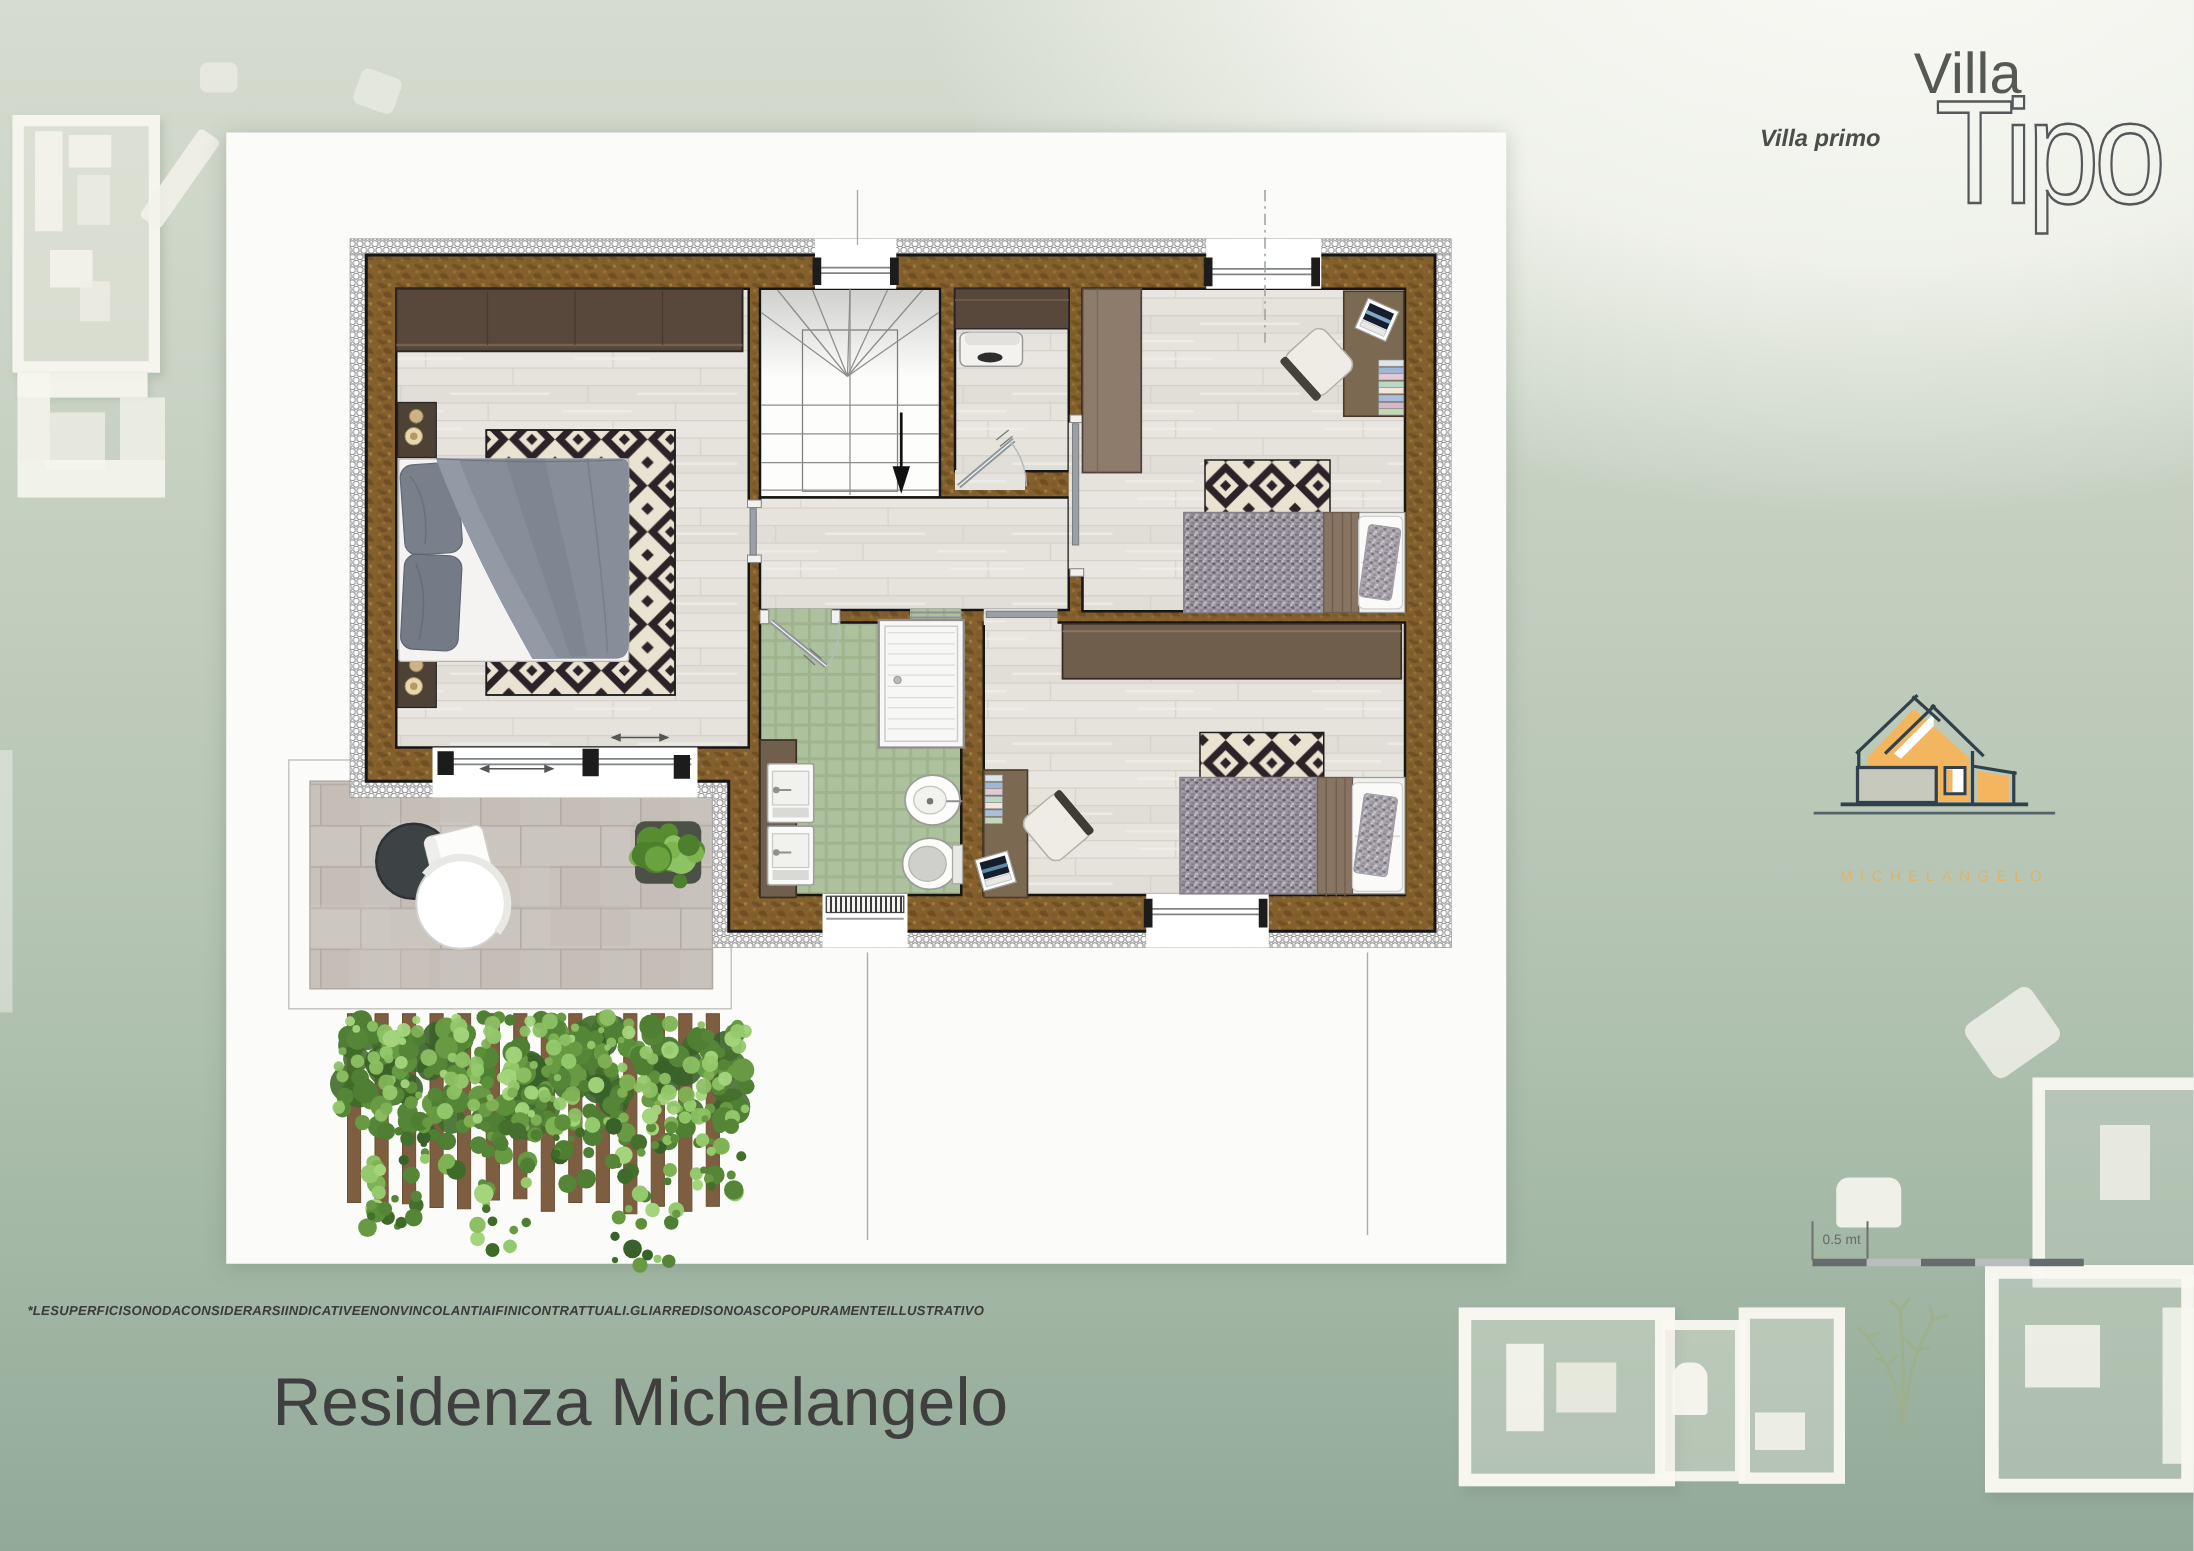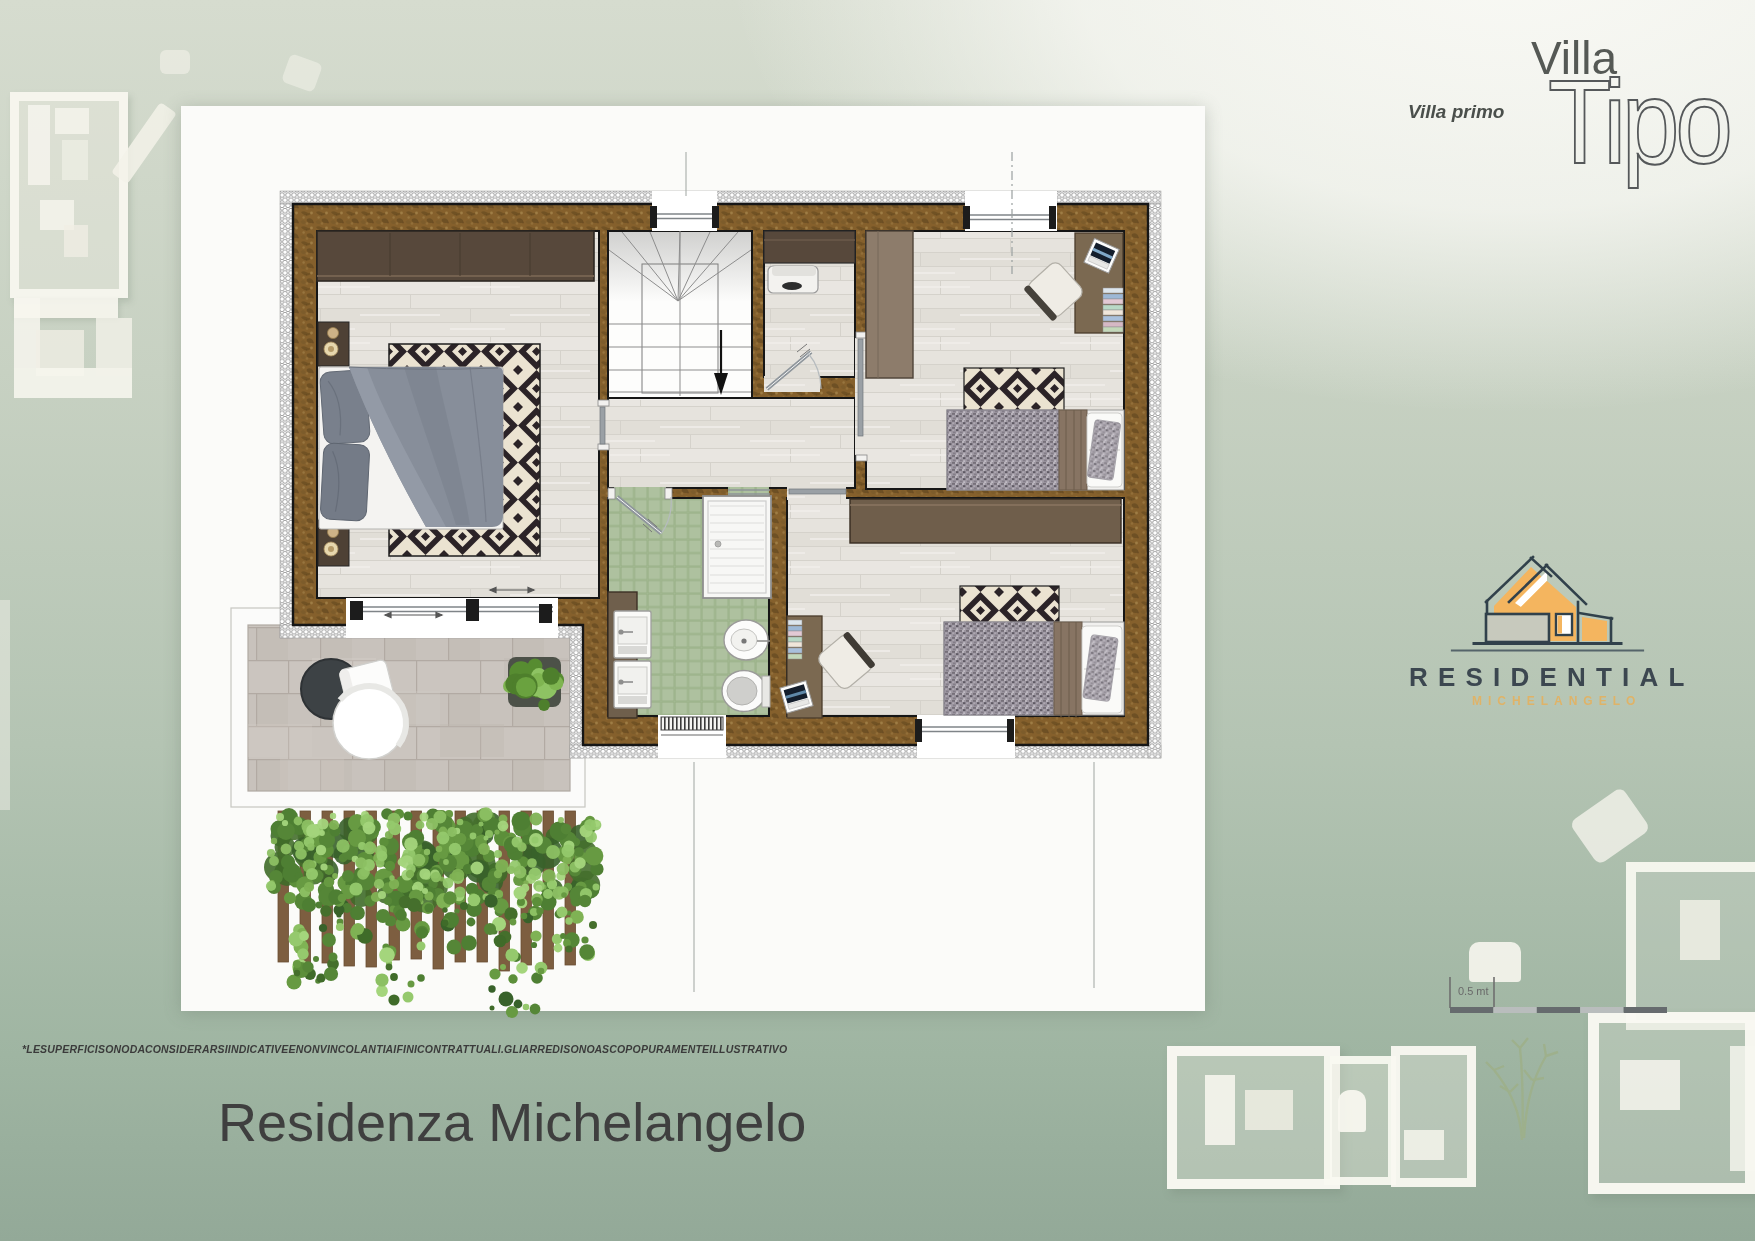--- a/index.html
+++ b/index.html
@@ -1066,21 +1066,20 @@
 <line x1="1579" y1="613" x2="1612" y2="618.5"></line>
 <line x1="1611" y1="618" x2="1611" y2="643"></line>
 <rect x="1486" y="614" width="63" height="28" fill="#c7c9bd"></rect>
 <rect x="1556" y="614" width="16" height="21" fill="#ffffff" stroke-width="2.4"></rect>
 <rect x="1557.5" y="615.5" width="4.5" height="18" fill="#f4b55f" stroke="none"></rect>
 <line x1="1474" y1="643.5" x2="1621" y2="643.5" stroke-width="3"></line>
 <line x1="1452" y1="650.5" x2="1643" y2="650.5" stroke-width="2.2" stroke="#55646a"></line>
 </g>
 </svg>
 
-<div class="abs" style="left:1409px;top:662px;font-size:26px;font-weight:bold;color:#3c4750;letter-spacing:10.2px;">RESIDENTIAL</div>
-
-<div class="abs" style="left:1472px;top:694px;font-size:12px;font-weight:bold;color:#eaaf55;letter-spacing:6px;opacity:0.8;">MICHELANGELO</div>
+
+<div class="abs" style="left:1472px;top:694px;font-size:12px;font-weight:normal;color:#eaaf55;letter-spacing:6px;opacity:0.8;">MICHELANGELO</div>
 
 <div class="abs" style="left:22px;top:1043px;font-size:10.5px;font-weight:bold;font-style:italic;color:#3b3b3b;letter-spacing:0.2px;word-spacing:-3.1px;">*LE SUPERFICI SONO DA CONSIDERARSI INDICATIVE E NON VINCOLANTI AI FINI CONTRATTUALI. GLI ARREDI SONO A SCOPO PURAMENTE&nbsp; ILLUSTRATIVO</div>
 
 <div class="abs" style="left:218px;top:1091px;font-size:54px;color:#3f3f3f;">Residenza Michelangelo</div>
 
 </div>
 
 </body></html>

